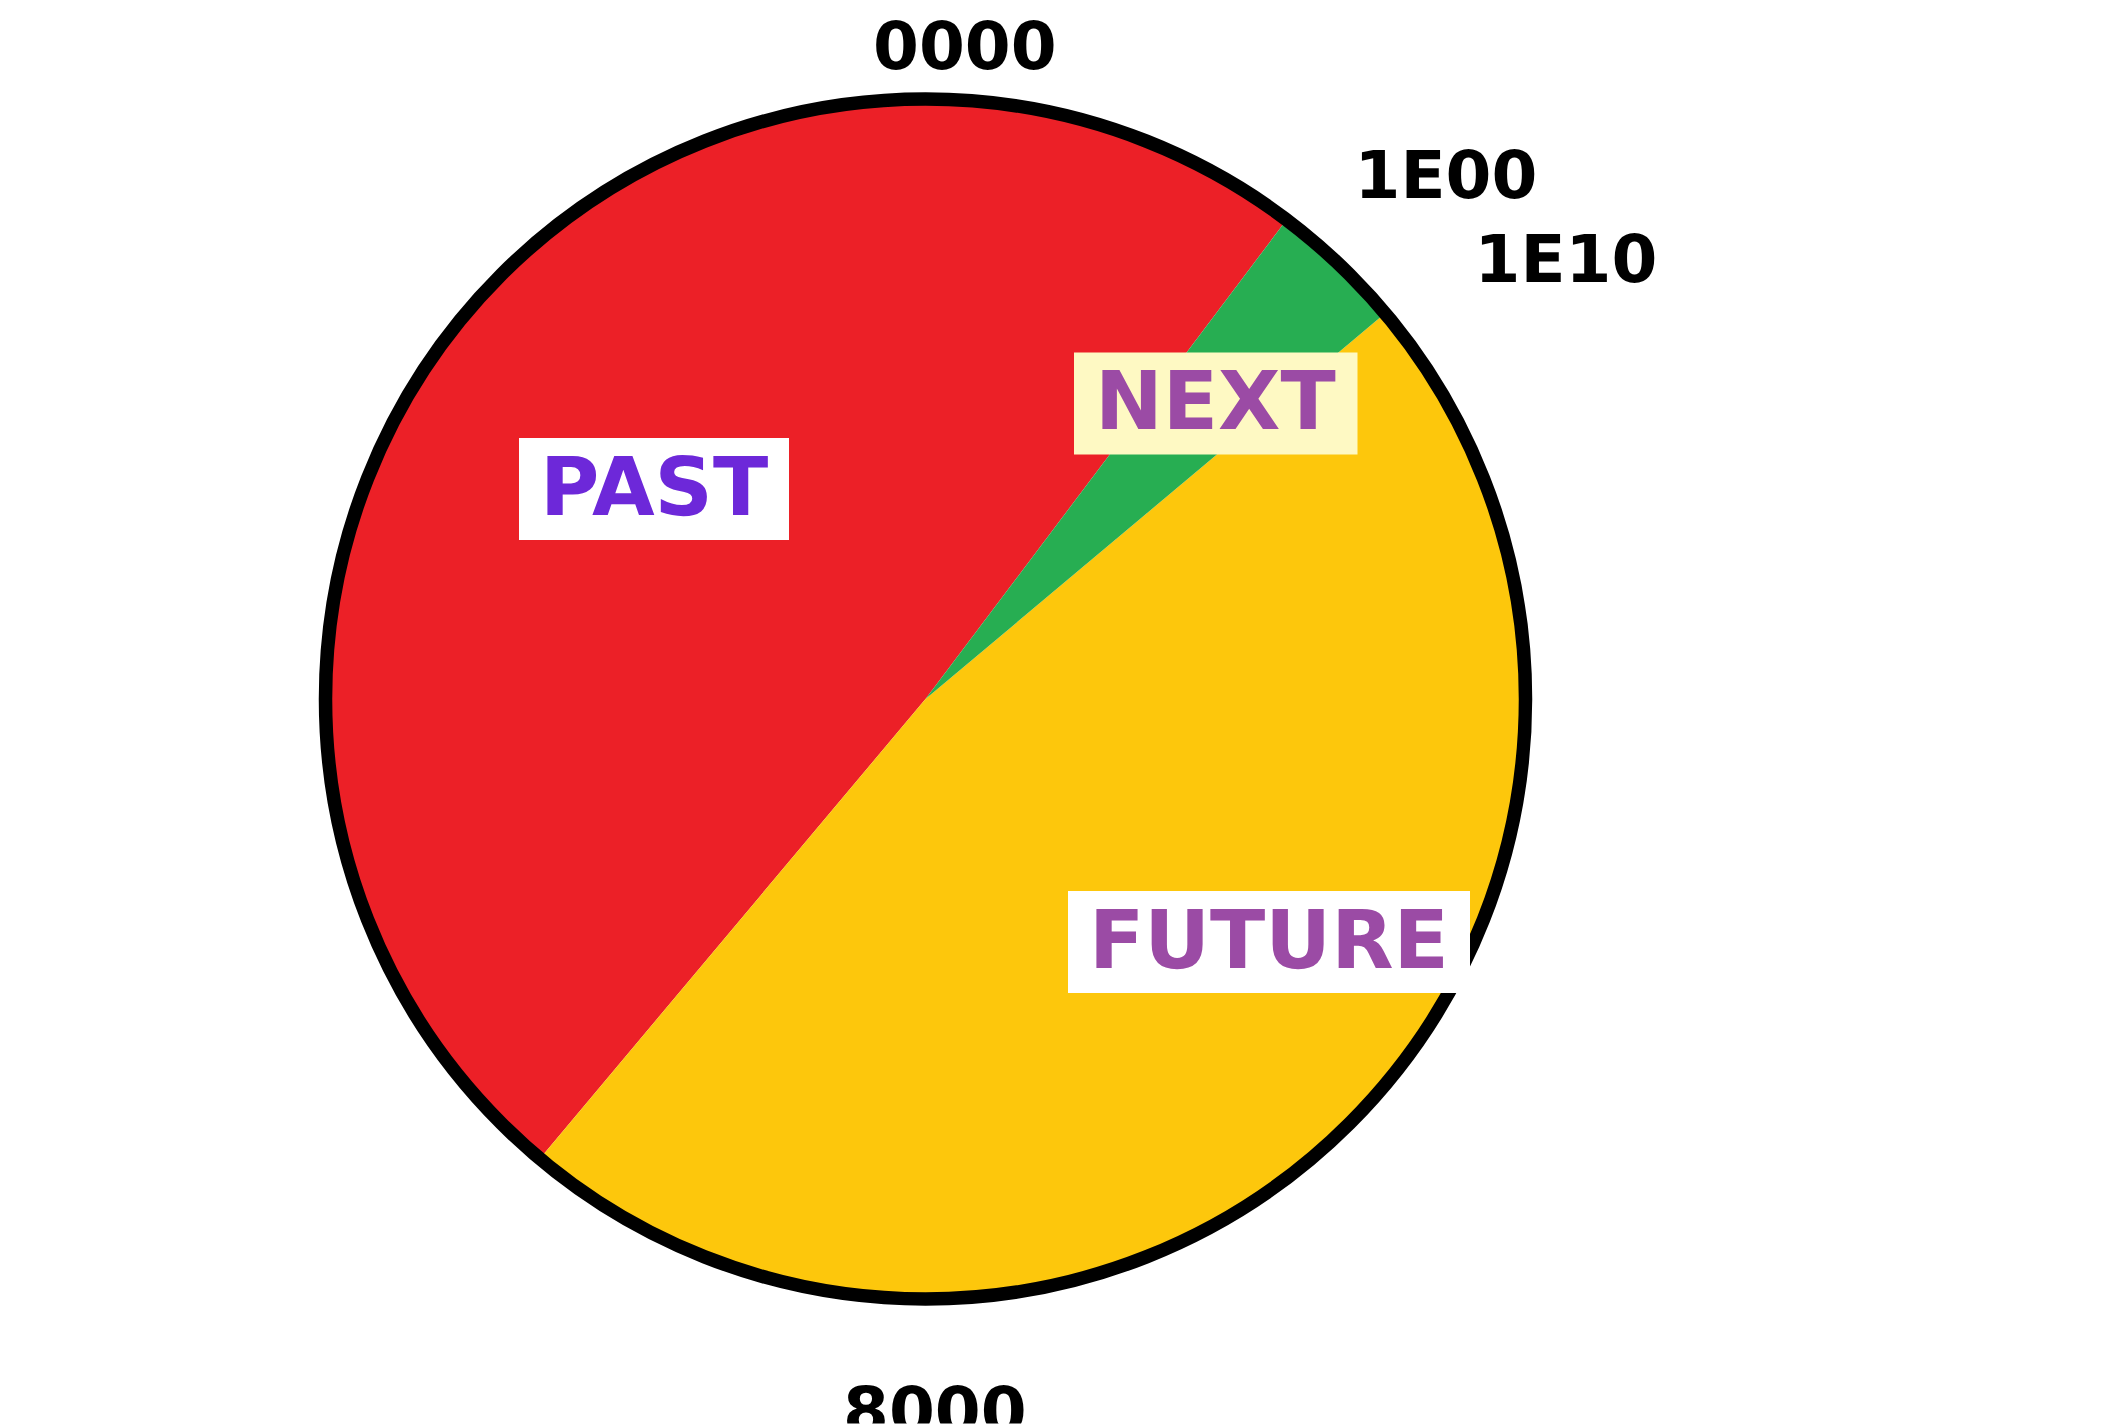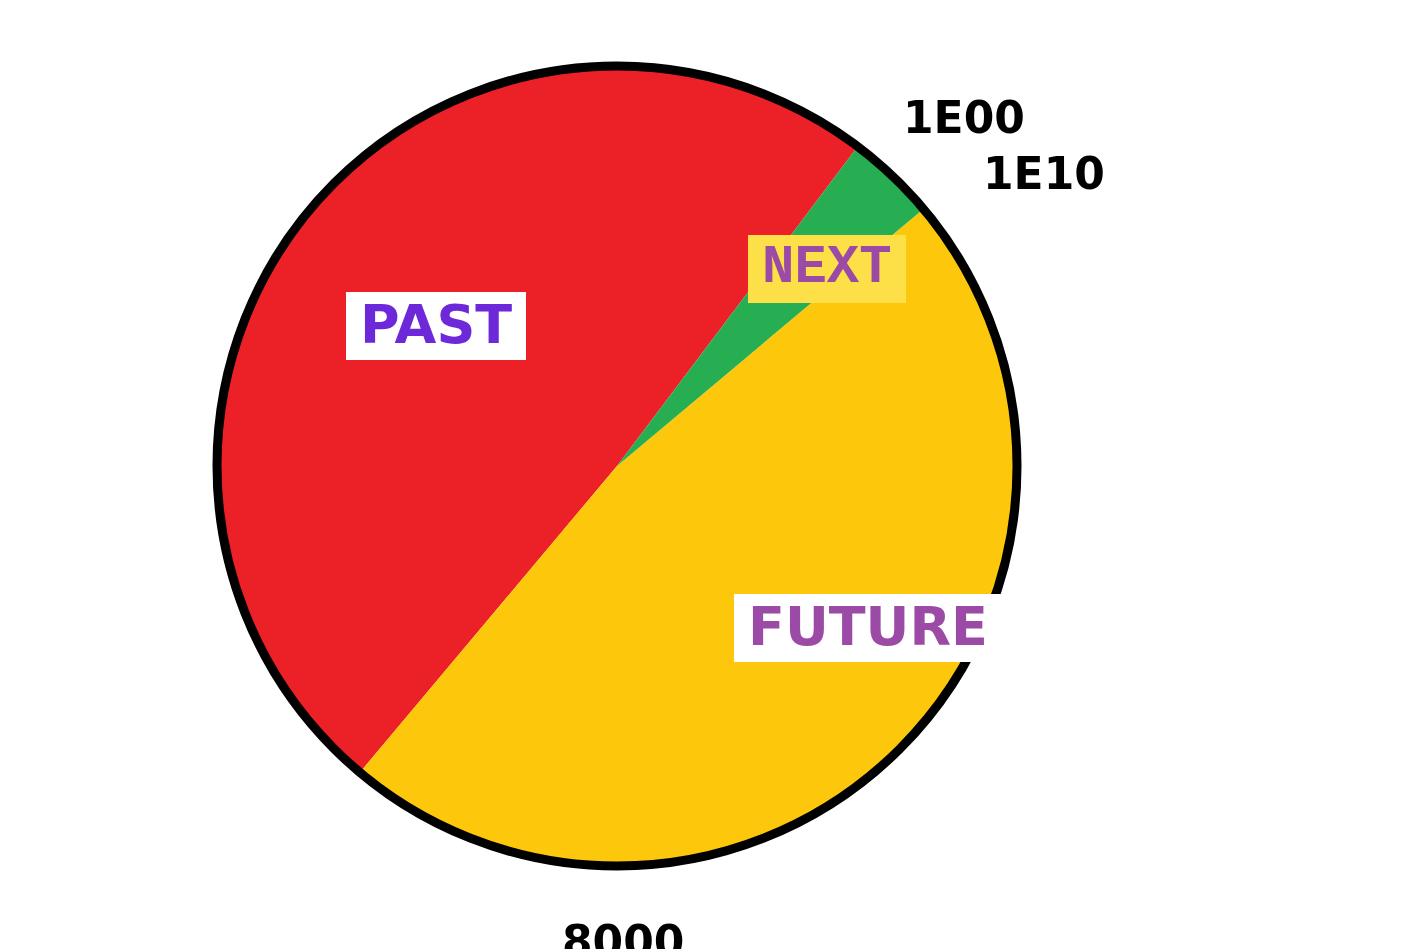--- a/index.html
+++ b/index.html
@@ -50,21 +50,22 @@
 
   <svg id="wheel-svg" width="1404" height="949" viewBox="0 0 1404 949" xmlns="http://www.w3.org/2000/svg">
     <g>
       <path id="slice-past" fill="#EC2027" stroke="none" d="M 617 466 L 359.88 772.42 A 400 400 0 0 1 857.73 146.55 Z"></path>
       <path id="slice-future" fill="#FDC70C" stroke="none" d="M 617 466 L 923.42 208.88 A 400 400 0 0 1 359.88 772.42 Z"></path>
       <path id="slice-next" fill="#27AE52" stroke="none" d="M 617 466 L 857.73 146.55 A 400 400 0 0 1 923.42 208.88 Z"></path>
     </g>
     <circle id="wheel-outline" cx="617" cy="466" r="400" fill="none" stroke="#000000" stroke-width="9"></circle>
   </svg>
 
+  <div class="tick-label" id="tick-0" style="left: 582px; top: 10px;">0000</div>
   <div class="tick-label" id="tick-1" style="left: 903px; top: 96px;">1E00</div>
   <div class="tick-label" id="tick-2" style="left: 959px; top: 152px; margin-left: 24px;">1E10</div>
   <div class="tick-label" id="tick-4" style="left: 562px; top: 920px; text-align: right;">8000</div>
 
   <div class="region-label" id="region-label-past" style="left: 346px; top: 292px; color: #6d28d9; background: rgb(255, 255, 255);">PAST</div>
-  <div class="region-label" id="region-label-next" style="left: 748px; top: 235px; color: rgb(155, 75, 165); background: #fde047; font-family: Liberation Mono, monospace;">NEXT</div>
-  <div class="region-label" id="region-label-future" style="left: 712px; top: 594px; color: rgb(155, 75, 165); background: rgb(255, 255, 255); margin-left: 22px;">FUTURE</div>
+  <div class="region-label" id="region-label-next" style="left: 716px; top: 235px; color: rgb(155, 75, 165); background: #fef9c3;">NEXT</div>
+  <div class="region-label" id="region-label-future" style="left: 712px; top: 594px; color: rgb(155, 75, 165); background: rgb(255, 255, 255);">FUTURE</div>
 
 </div>
 
 </body></html>

